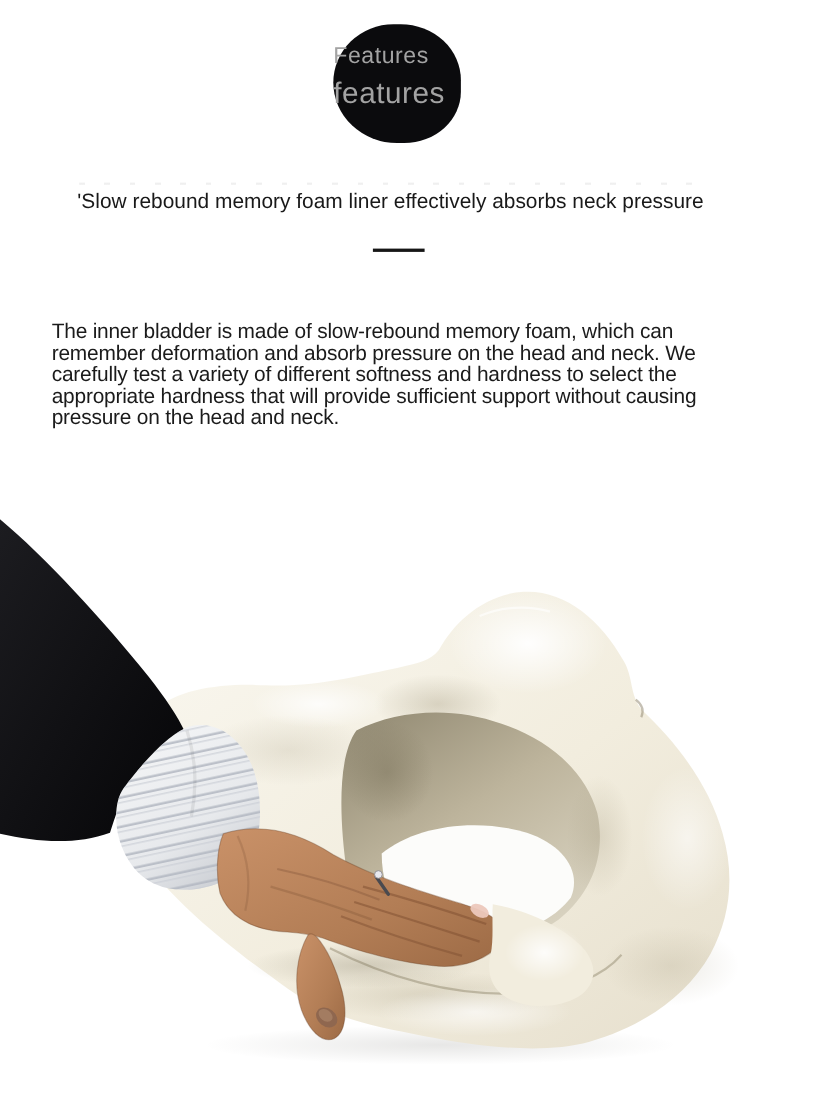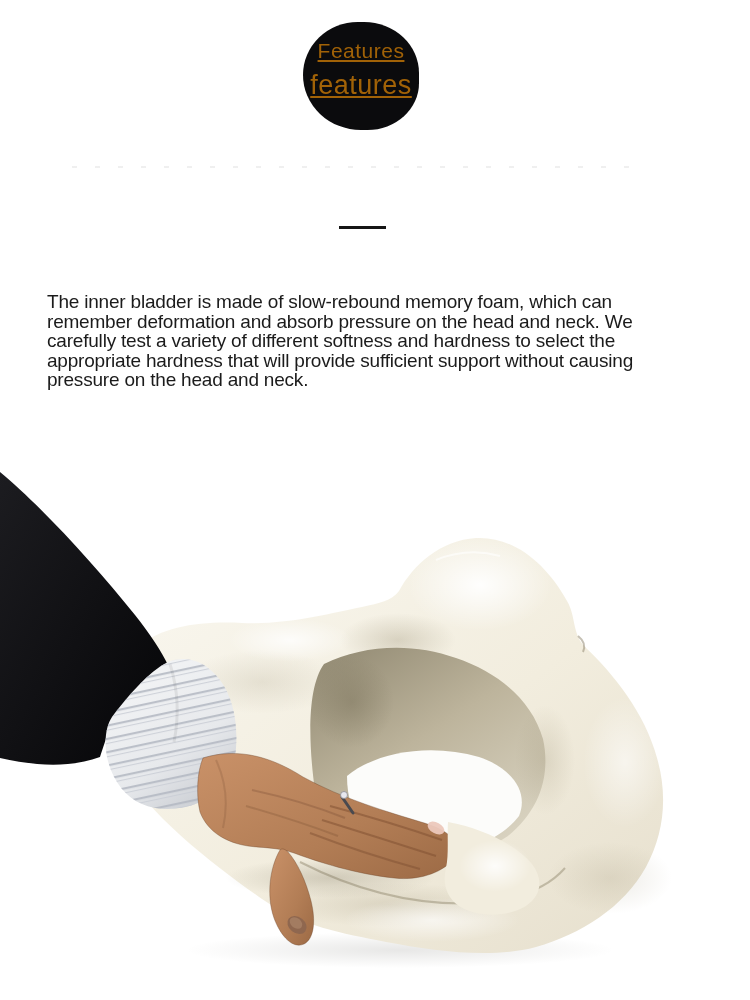--- a/index.html
+++ b/index.html
@@ -10,23 +10,22 @@
     overflow:hidden;
     font-family:"Liberation Sans", sans-serif;
     color:#1a1a1a;
   }
   
   .badge{
     position:absolute;left:303px;top:22px;
     width:116px;height:108px;
     background:#0b0b0d;
     border-radius:50% 50% 47% 53% / 52% 50% 46% 54%;
-    text-align:center;
-    color:#a16207;
-    text-decoration:underline;
+    text-align:left;
+    color:#a3a3a3;
   }
   .badge .b1{display:block;margin-top:17px;font-size:21px;letter-spacing:.5px;}
   .badge .b2{display:block;margin-top:7px;font-size:27px;letter-spacing:.5px;}
   
   .ghost-line{
     position:absolute;left:72px;top:166px;width:566px;height:2px;
     background:repeating-linear-gradient(90deg,
       rgba(0,0,0,0.10) 0 5px, rgba(0,0,0,0) 5px 23px);
     opacity:.6;
   }
@@ -53,20 +52,21 @@
 
 <div class="page">
 
   <div class="badge">
     <span class="b1">Features</span>
     <span class="b2">features</span>
   </div>
 
   <div class="ghost-line"></div>
 
+  <div class="headline">'Slow rebound memory foam liner effectively absorbs neck pressure</div>
 
   <div class="divider"></div>
 
   <div class="body-text">The inner bladder is made of slow-rebound memory foam, which can remember deformation and absorb pressure on the head and neck. We carefully test a variety of different softness and hardness to select the appropriate hardness that will provide sufficient support without causing pressure on the head and neck.</div>
 
   <svg class="photo" viewBox="0 460 750 540" xmlns="http://www.w3.org/2000/svg">
     <defs>
       <linearGradient id="foamBody" x1="0" y1="0" x2="1" y2="1">
         <stop offset="0" stop-color="#faf8f1"></stop>
         <stop offset="0.55" stop-color="#f2edde"></stop>

